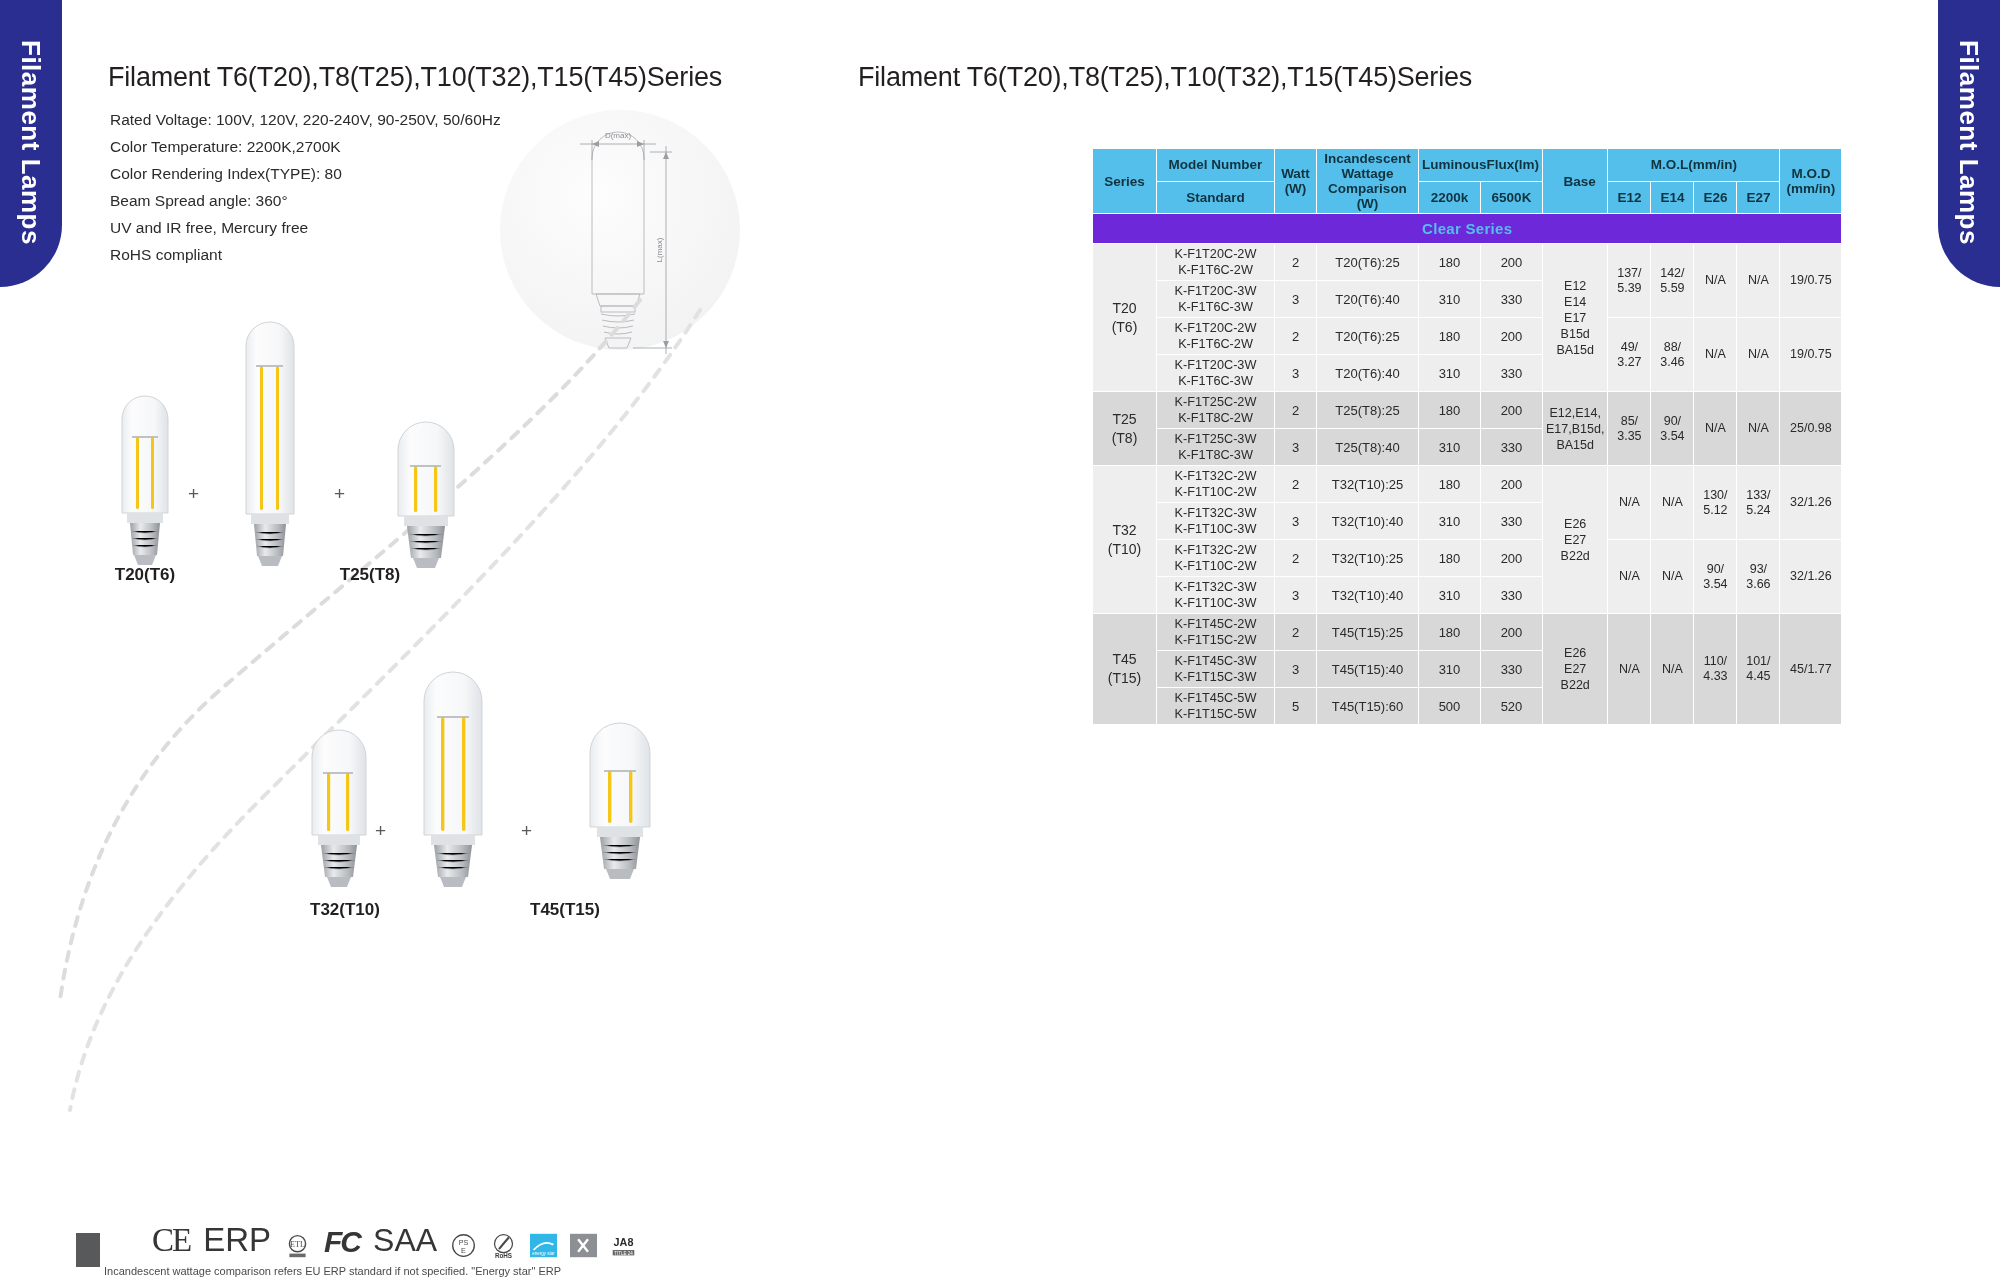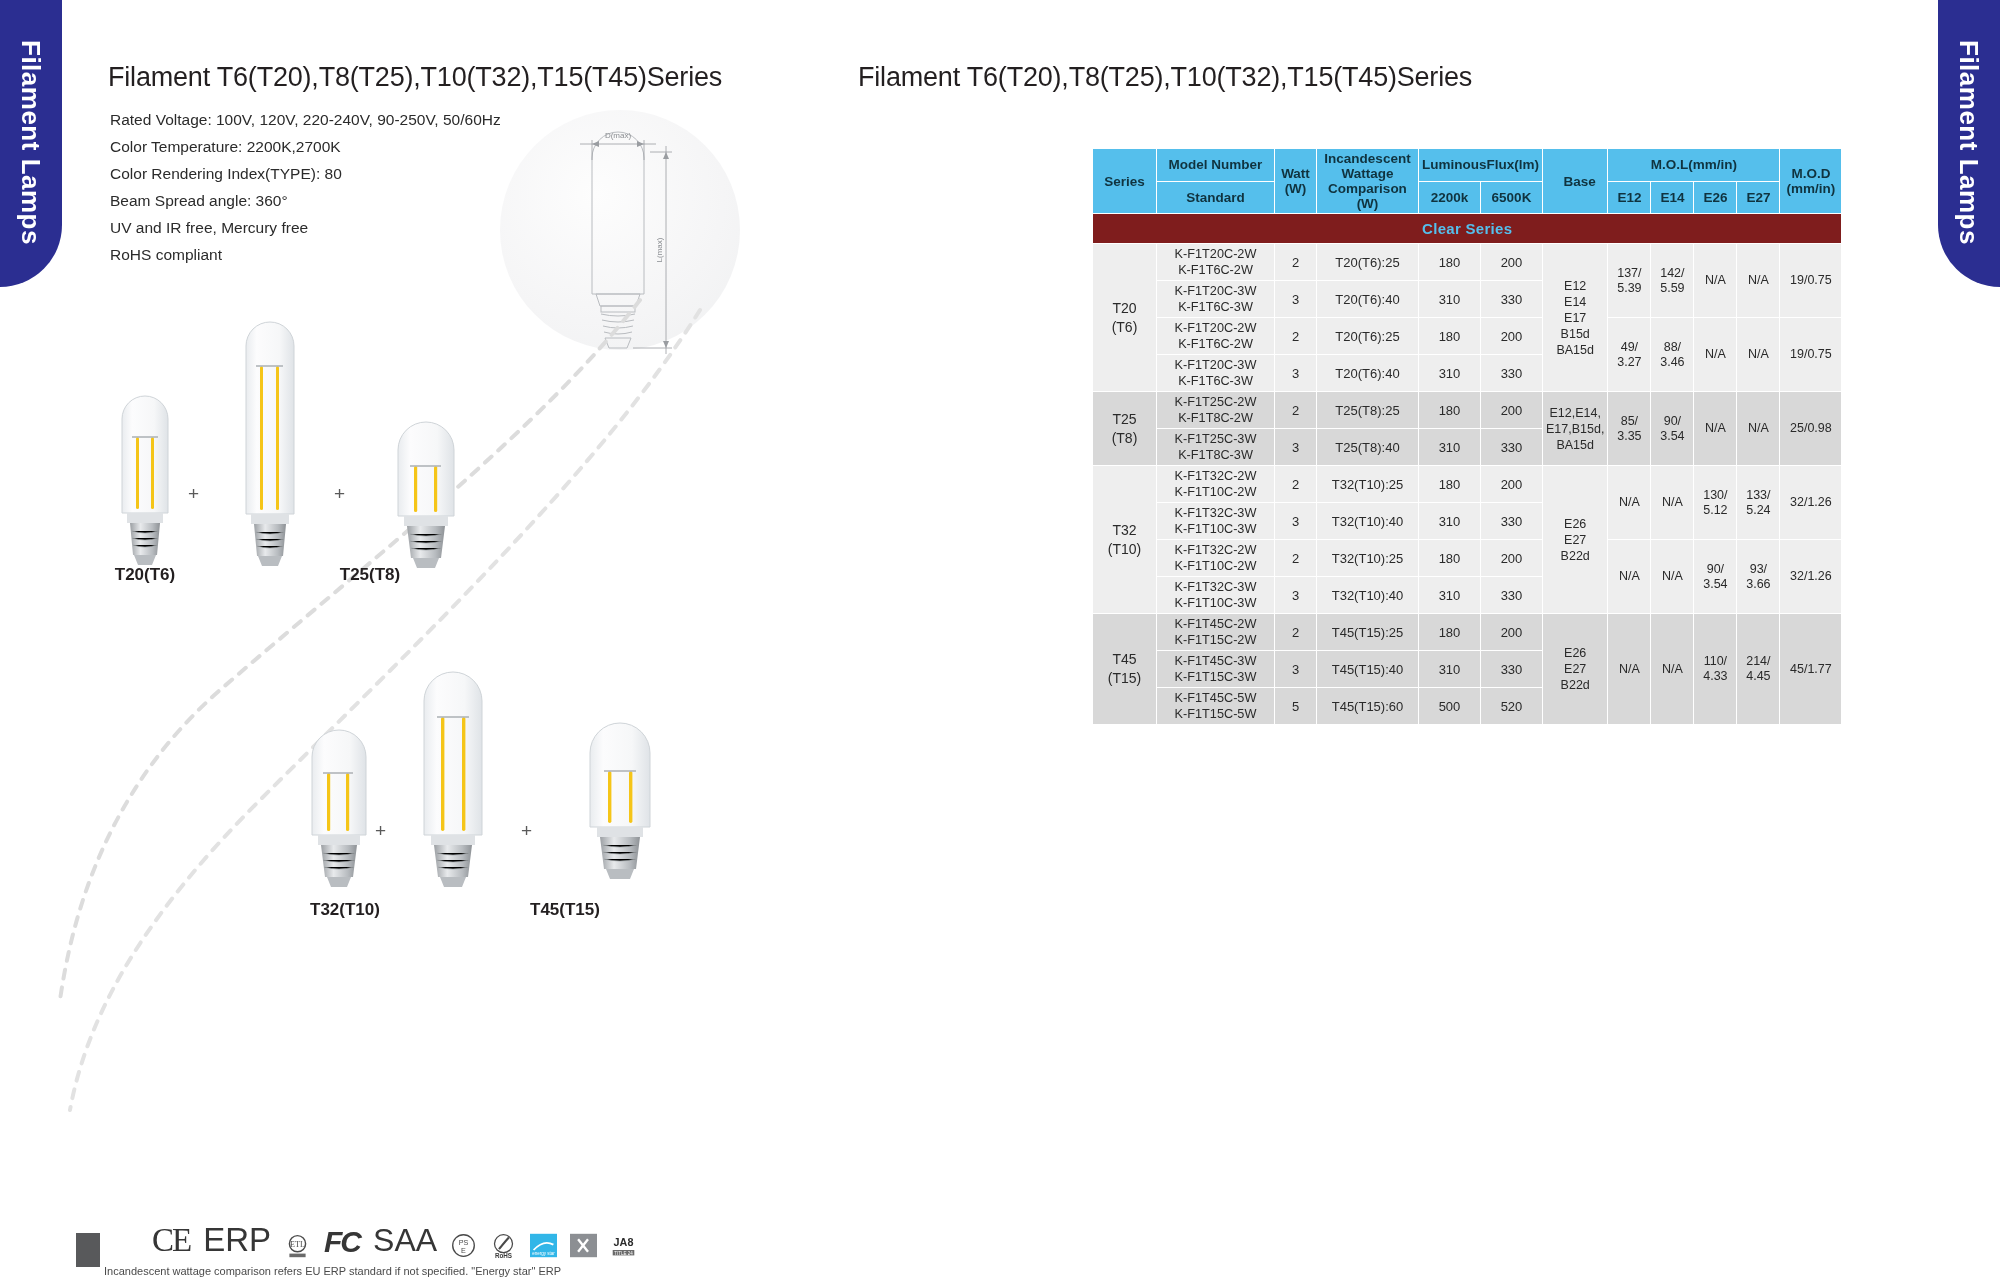--- a/index.html
+++ b/index.html
@@ -46,21 +46,21 @@
   
   #swoosh { position:absolute; left:0; top:0; pointer-events:none; }
 
   
   #spec-table { position:absolute; left:1092px; top:148px; border-collapse:collapse;
       font-size:13px; color:#2a2a2a; }
   #spec-table th, #spec-table td { border:1.6px solid #ffffff; text-align:center;
       vertical-align:middle; padding:2px 3px; }
   #spec-table thead th { background:#55bfec; color:#10333f; font-weight:bold;
       font-size:13.5px; line-height:15px; }
-  #spec-table .band { background:#7f1d1d; color:#55bfec; font-weight:bold;
+  #spec-table .band { background:#6d28d9; color:#55bfec; font-weight:bold;
       font-size:15px; letter-spacing:.3px; height:30px; }
   #spec-table td { background:#eeeeee; line-height:15px; }
   #spec-table tr.alt td { background:#d8d8d8; }
   #spec-table td.series-cell { font-size:14px; line-height:19px; }
   #spec-table td.model { line-height:16px; white-space:nowrap; font-size:12.7px; }
   #spec-table td.base { font-size:12.5px; line-height:16px; }
   #spec-table td.dim { font-size:12.5px; line-height:15px; }
 
   
   #footer { position:absolute; left:0; bottom:0; width:2000px; height:52px; }
@@ -491,21 +491,21 @@
             <div>E27</div>
             <div>B22d</div>
           </td>
           <td class="dim" rowspan="3">N/A</td>
           <td class="dim" rowspan="3">N/A</td>
           <td class="dim" rowspan="3">
             <div>110/</div>
             <div>4.33</div>
           </td>
           <td class="dim" rowspan="3">
-            <div>214/</div>
+            <div>101/</div>
             <div>4.45</div>
           </td>
           <td class="dim" rowspan="3">45/1.77</td>
         </tr>
         <tr class="alt">
           <td class="model">
             <div>K-F1T45C-3W</div>
             <div>K-F1T15C-3W</div>
           </td>
           <td>3</td>

